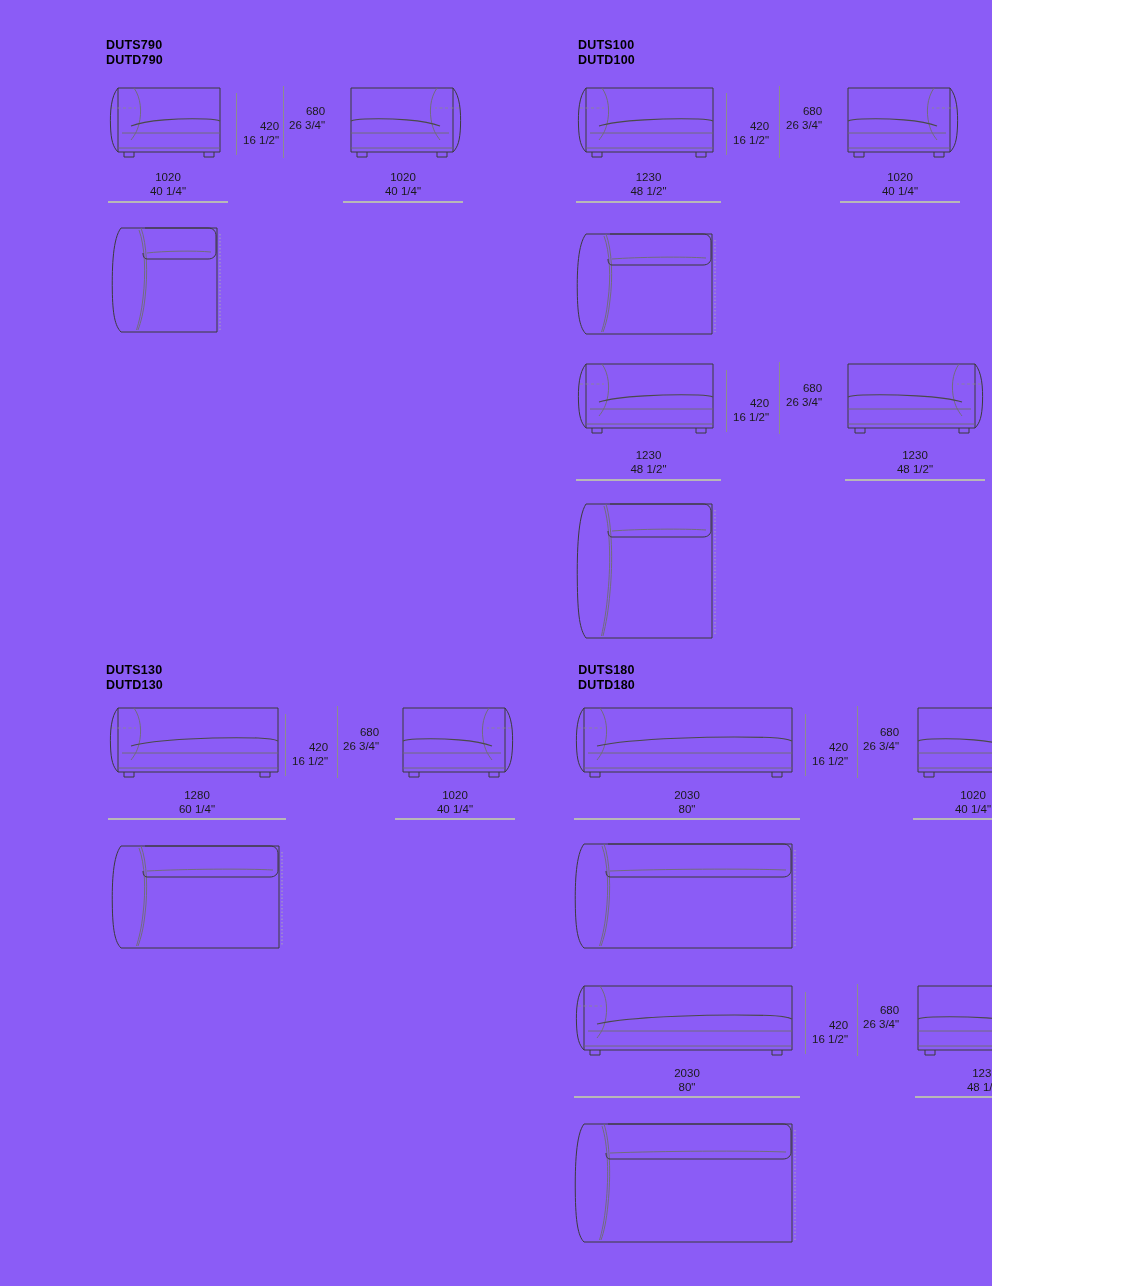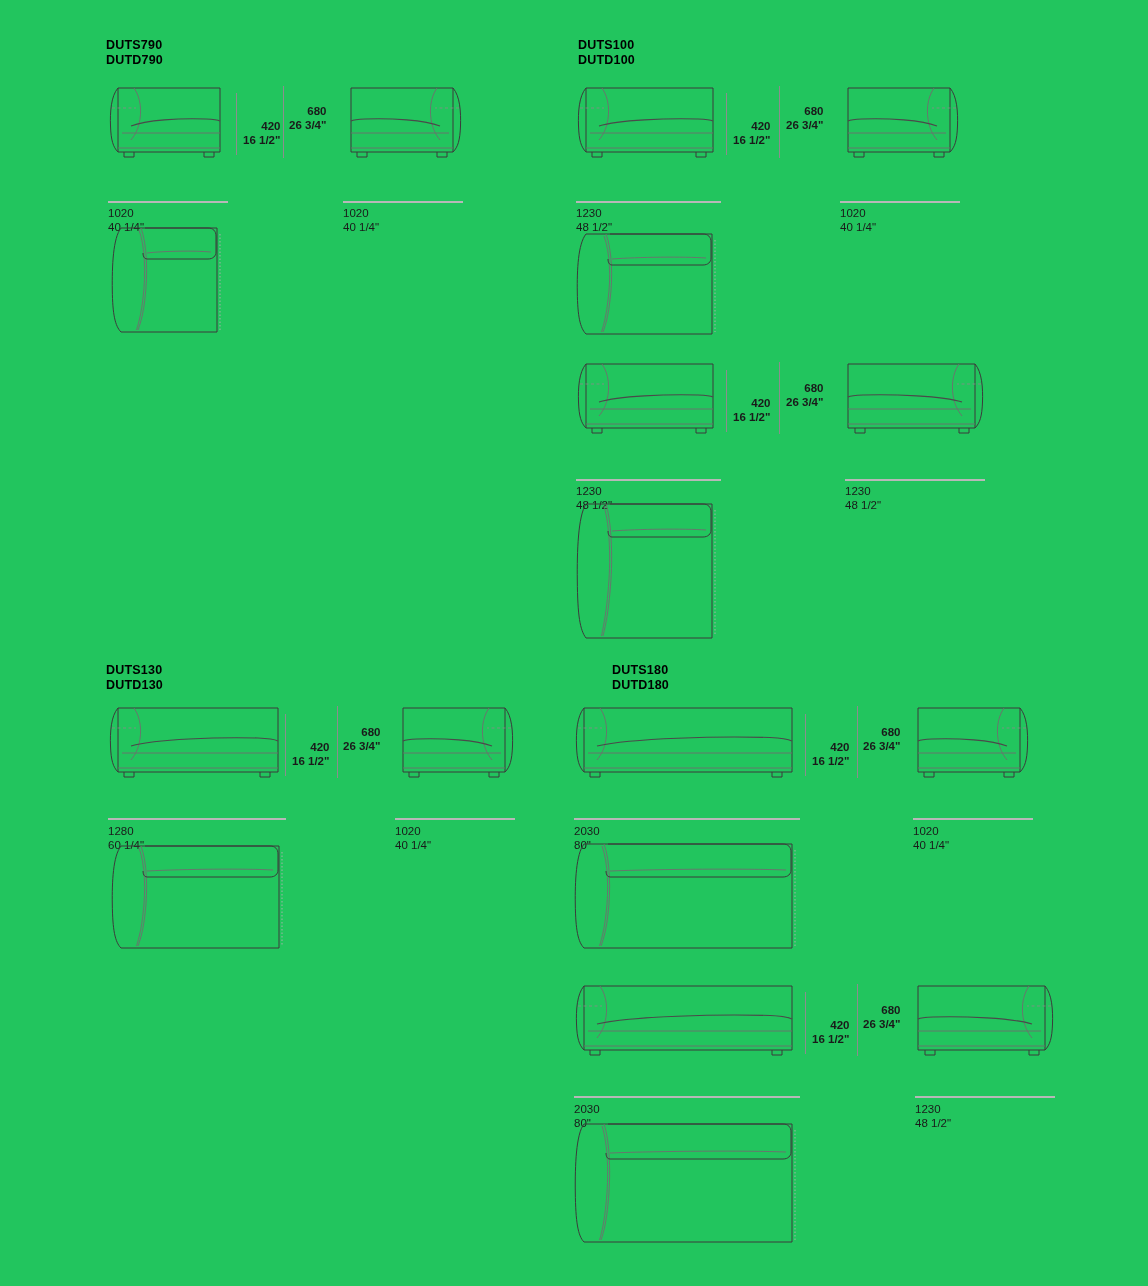--- a/index.html
+++ b/index.html
@@ -7,59 +7,58 @@
     margin: 0;
     padding: 0;
     background: #ffffff;
   }
   body {
     font-family: "Liberation Sans", sans-serif;
     color: #1a1a1a;
   }
   #sheet {
     position: relative;
-    width: 1148px;
+    width: 992px;
     height: 1286px;
-    background: #22c55e;
+    background: #8b5cf6;
     overflow: hidden;
   }
 
   
   .code-block {
     position: absolute;
     font-weight: bold;
     font-size: 12.5px;
     line-height: 15px;
     letter-spacing: 0.2px;
     color: #000;
     white-space: nowrap;
   }
 
   
   .dim-caption {
     position: absolute;
-    text-align: left;
+    text-align: center;
     font-size: 11.5px;
     line-height: 14px;
     color: #1a1a1a;
     white-space: nowrap;
-    margin-top: 36px;
   }
   .dim-caption span { display: block; }
 
   
   .vdim {
     position: absolute;
     font-size: 11.5px;
     line-height: 14px;
     color: #1a1a1a;
     white-space: nowrap;
     text-align: right;
   }
-  .vdim span { display: block; font-weight: bold; }
+  .vdim span { display: block; }
 
   
   .rule {
     position: absolute;
     height: 2px;
     background: #b8b8b8;
   }
 
   
   .vline {
@@ -334,21 +333,21 @@
       <path class="ln" d="M14 6 L172 6 L172 108 L14 108"></path>
       <path class="ln" d="M14 6 C6 16 5 42 5.3 64 C5.6 90 8 102 14 108"></path>
       <path class="ln-s" d="M34 6 C40 22 41 50 38 74 C36.5 88 34 98 31 106"></path>
       <path class="ln-s" d="M32 8 C38 24 39 50 36 74 C34.5 88 32 98 29.5 106"></path>
       <path class="ln" d="M38 6 L163 6 C168 6 171 9 171 14 L171 30 C171 34 168 37 163 37 L40 37 C37 37 36 34 36 31"></path>
       <path class="ln-s" d="M40 31 C78 29 138 28.5 166 30"></path>
       <path class="dot" d="M175 12 L175 106"></path>
     </svg>
   </div>
 
-  <div class="code-block" style="left:612px; top:663px;">
+  <div class="code-block" style="left:578px; top:663px;text-align:center;">
     <div>DUTS180</div>
     <div>DUTD180</div>
   </div>
 
   <div class="draw" style="left:574px; top:706px;">
     <svg width="226" height="74" viewBox="0 0 226 74">
       <path class="ln" d="M10 2 L218 2 L218 66 L10 66 Z"></path>
       <path class="ln" d="M10 2 C3 10 2 26 2.5 40 C3 54 5 61 10 66"></path>
       <path class="ln-s" d="M26 2 C33 12 34 26 31 38 C29 46 26 50 23 54"></path>
       <path class="dash" d="M4 22 L28 22"></path>

